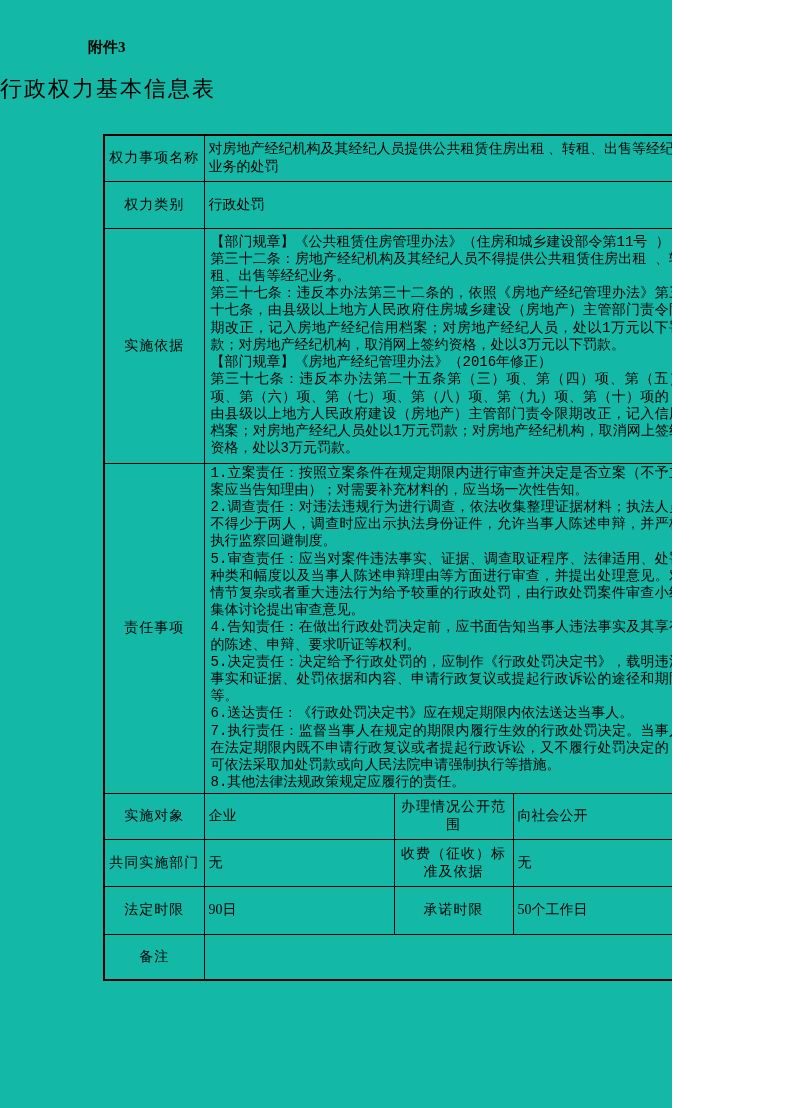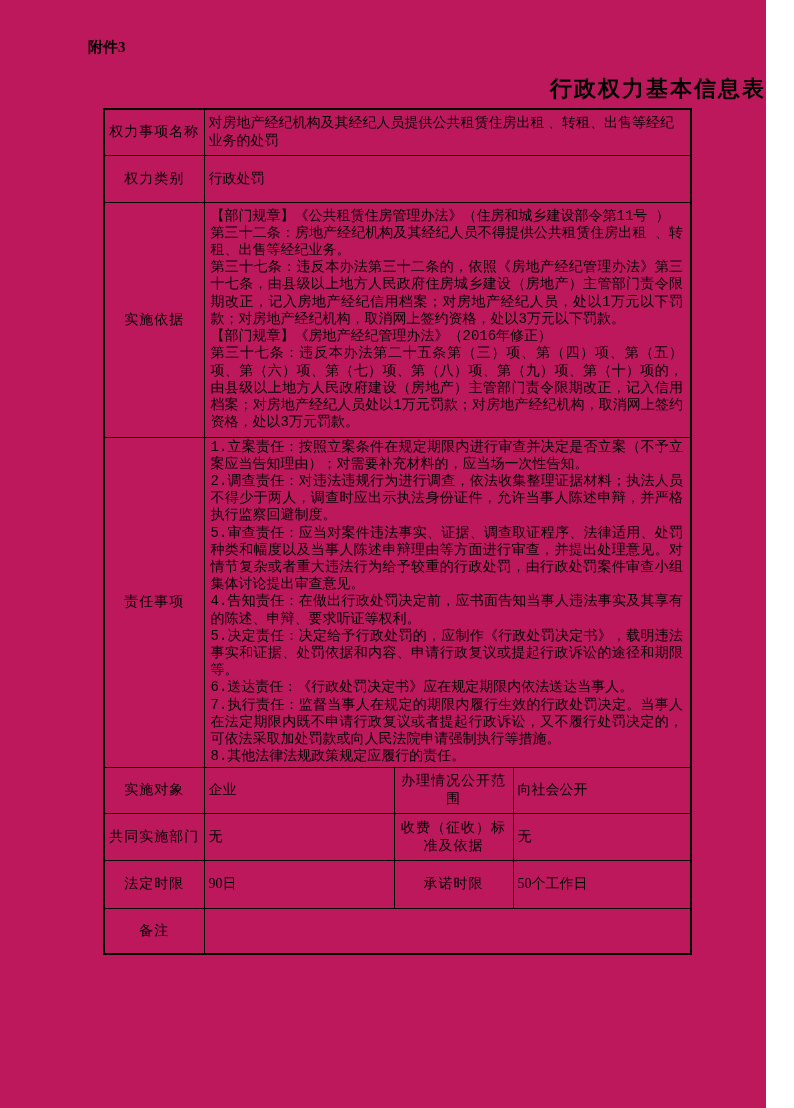--- a/index.html
+++ b/index.html
@@ -5,43 +5,43 @@
   * { box-sizing: border-box; }
   html, body { margin: 0; padding: 0; }
   body {
     width: 794px; height: 1108px;
     background: #ffffff;
     color: #000000;
     font-family: "Liberation Serif", "DejaVu Serif", serif;
   }
   .page {
     position: relative;
-    width: 766px; height: 1108px;
-    background: #be185d;
+    width: 672px; height: 1108px;
+    background: #14b8a6;
     overflow: hidden;
   }
   .attachment {
     position: absolute;
     left: 88px; top: 38px;
     font-size: 15px;
     font-weight: bold;
   }
   .title {
     position: absolute;
     left: 0; top: 74px;
     width: 100%;
     margin: 0;
-    text-align: right;
+    text-align: left;
     font-size: 22px;
-    font-weight: bold;
+    font-weight: normal;
     letter-spacing: 2px;
   }
   table.info-table {
     position: absolute;
-    left: 103px; top: 108px;
+    left: 103px; top: 134px;
     width: 587px;
     table-layout: fixed;
     border-collapse: collapse;
     border: 2px solid #000000;
   }
   td {
     border: 1px solid #000000;
     font-size: 14px;
     vertical-align: middle;
     padding: 2px 4px;

